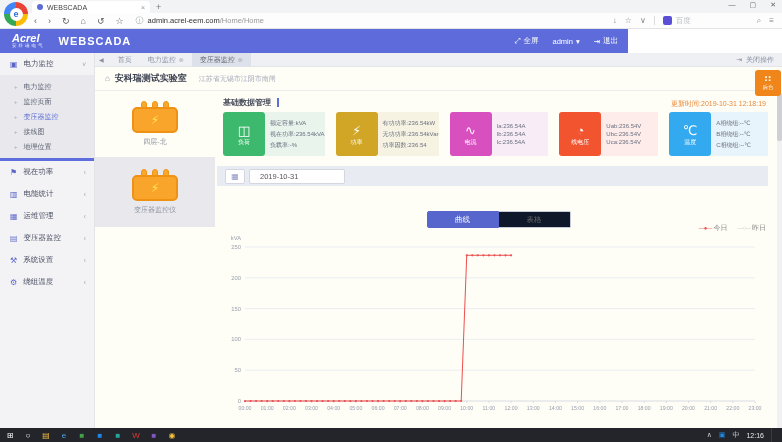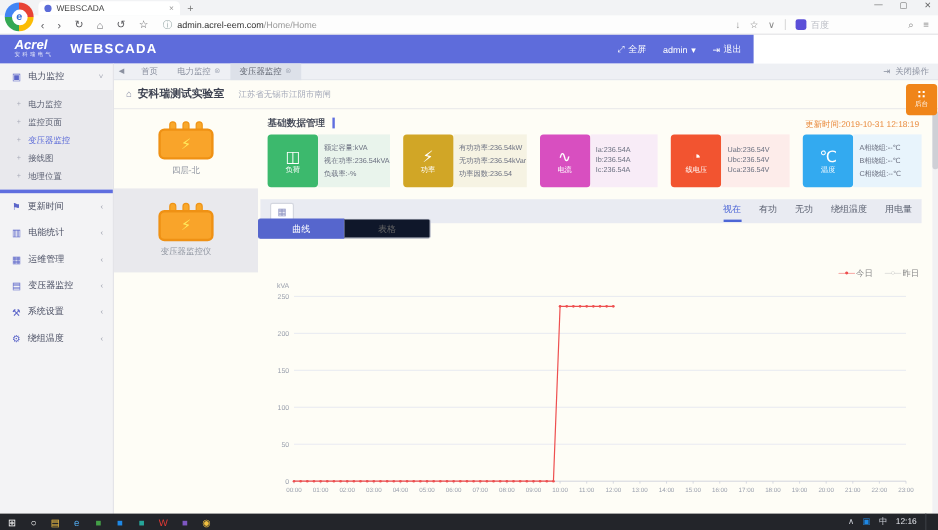--- a/index.html
+++ b/index.html
@@ -104,21 +104,21 @@
   .date-strip{position:absolute;left:2px;top:75px;right:14px;height:20px;background:#e9ebf2;
     display:flex;align-items:center;padding:0 8px}
   .calbtn{width:20px;height:15px;background:#fff;border:1px solid #d4d7e0;border-radius:2px;color:#8a90c0;
     font-size:8px;display:flex;align-items:center;justify-content:center;cursor:pointer}
   .dateinput{width:96px;height:15px;background:#fff;border:1px solid #d4d7e0;border-radius:2px;margin-left:4px;
     font-size:7.5px;color:#555;padding-left:10px;font-family:"Liberation Sans",sans-serif}
   .metrics{margin-left:auto;display:flex;gap:15px;font-size:7.5px;color:#5a6070}
   .metric{cursor:pointer;padding:3px 0}
   .metric.active{color:#4d66d6;border-bottom:2px solid #4d66d6}
 
-  .toggle-row{position:absolute;left:0;top:91px;width:100%;display:flex;}
+  .toggle-row{position:absolute;left:0;top:120px;width:100%;display:flex;justify-content:center}
   .tbtn{width:72px;height:17px;font-size:7.5px;display:flex;align-items:center;justify-content:center;cursor:pointer}
   .tbtn.on{background:#5666cd;color:#fff;border:1px solid #5666cd;border-radius:2px 0 0 2px}
   .tbtn.off{background:#0f172a;color:#666;border:1px solid #c8ccd8;border-left:none;border-radius:0 2px 2px 0}
 
   .legend{position:absolute;right:16px;top:132px;display:flex;gap:10px;font-size:7px;color:#888;align-items:center}
   .lg{display:flex;align-items:center;gap:2px}
   .lg .sw{font-size:6px;letter-spacing:-1px}
 
   #chart-svg{position:absolute;left:2px;top:140px}
 
@@ -242,21 +242,21 @@
       <span>接线图</span>
     </div>
     <div class="ssub">
       <span class="dot">+</span>
       <span>地理位置</span>
     </div>
   </div>
   <div class="sep-purple"></div>
   <div class="sgroup">
     <span class="gi">⚑</span>
-    <span>更新时间</span>
+    <span>视在功率</span>
     <span class="chev">‹</span>
   </div>
   <div class="sgroup">
     <span class="gi">▥</span>
     <span>电能统计</span>
     <span class="chev">‹</span>
   </div>
   <div class="sgroup">
     <span class="gi">▦</span>
     <span>运维管理</span>
@@ -383,27 +383,21 @@
         <div class="cbody" style="background: rgb(232, 244, 252);">
           <span class="cline">A相绕组:--℃</span>
           <span class="cline">B相绕组:--℃</span>
           <span class="cline">C相绕组:--℃</span>
         </div>
       </div>
     </div>
 
     <div class="date-strip">
       <span class="calbtn">▦</span>
-      <div class="metrics">
-        <span class="metric active">视在</span>
-        <span class="metric">有功</span>
-        <span class="metric">无功</span>
-        <span class="metric">绕组温度</span>
-        <span class="metric">用电量</span>
-      </div>
+      <input class="dateinput" readonly="" value="2019-10-31" style="">
     </div>
 
     <div class="toggle-row">
       <span class="tbtn on">曲线</span>
       <span class="tbtn off">表格</span>
     </div>
 
     <div class="legend">
       <span class="lg">
         <span class="sw" style="color: rgb(238, 79, 79);">—●—</span>

